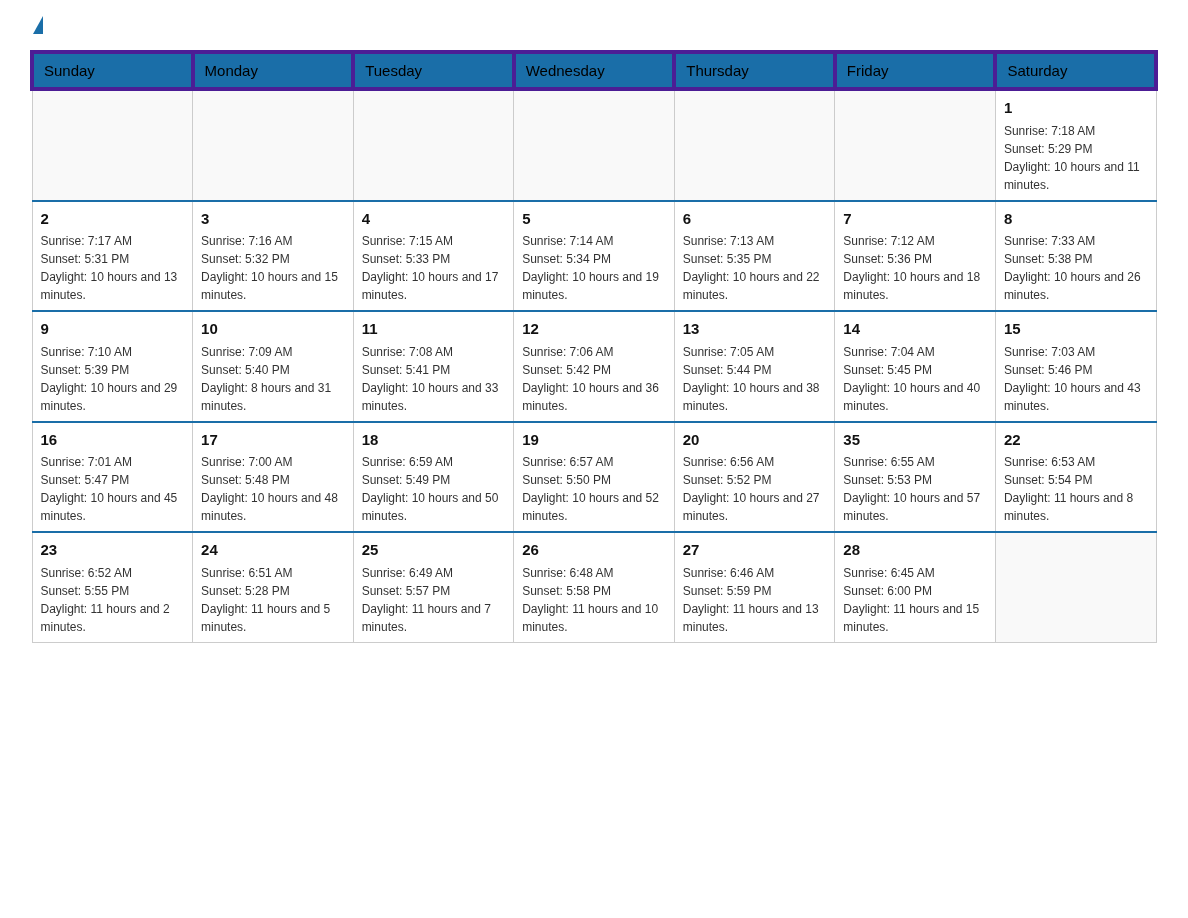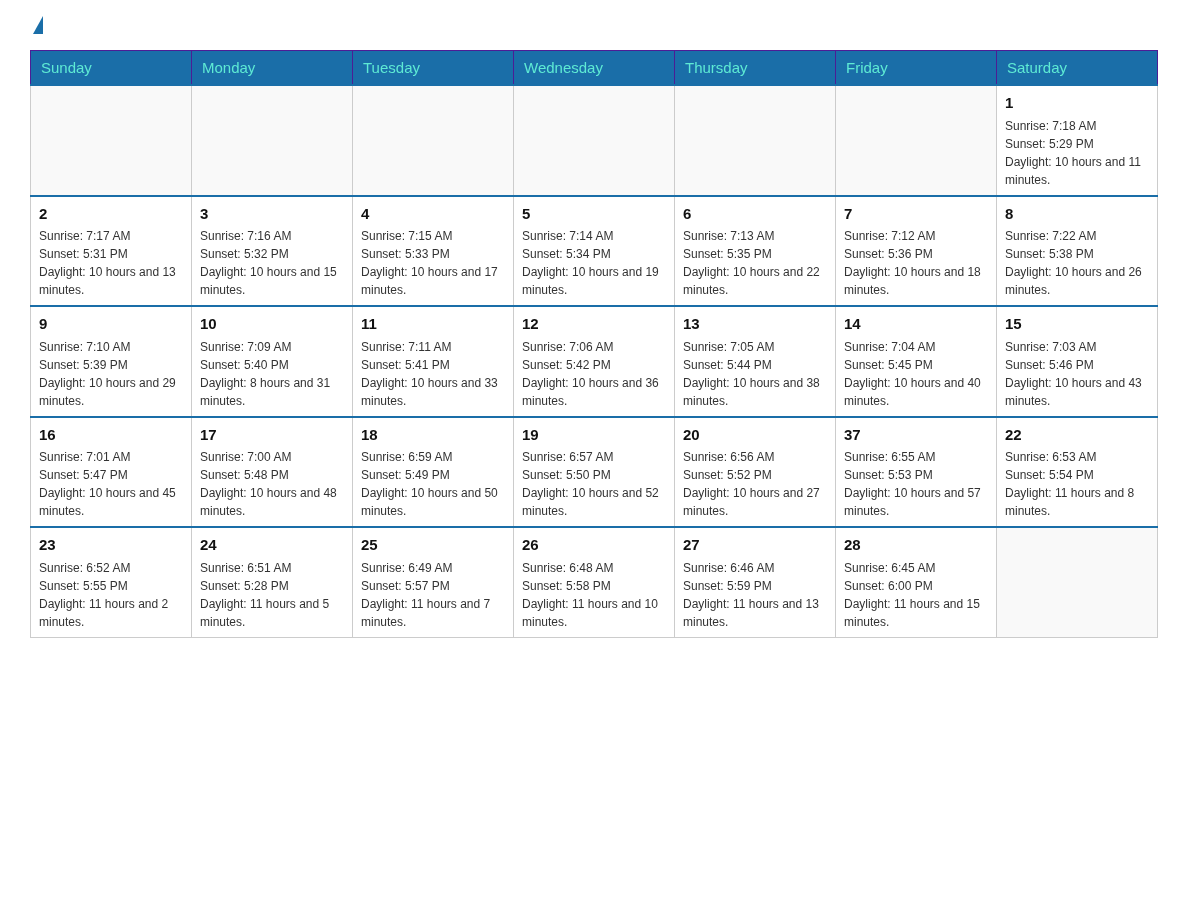--- a/index.html
+++ b/index.html
@@ -58,26 +58,26 @@
       color: #333;
       margin-top: 4px;
     }
     .calendar {
       width: 100%;
       border-collapse: collapse;
       border: 1px solid #aaa;
     }
     .calendar th {
       background-color: #1a6ea8;
-      color: #5eead4;
+      color: #000000;
       font-size: 15px;
       font-weight: normal;
       padding: 8px 10px;
       text-align: left;
-      border: 1px solid #4c1d95;
+      border: 4px solid #4c1d95;
     }
     .calendar td {
       border: 1px solid #ccc;
       vertical-align: top;
       padding: 6px 8px;
       width: 14.28%;
       min-height: 110px;
       height: 110px;
     }
     .cell-content {
@@ -190,21 +190,21 @@
           <div class="cell-content">
             <span class="day-number">7</span>
             <div>Sunrise: 7:12 AM</div>
             <div>Sunset: 5:36 PM</div>
             <div>Daylight: 10 hours and 18 minutes.</div>
           </div>
         </td>
         <td>
           <div class="cell-content">
             <span class="day-number">8</span>
-            <div>Sunrise: 7:22 AM</div>
+            <div>Sunrise: 7:33 AM</div>
             <div>Sunset: 5:38 PM</div>
             <div>Daylight: 10 hours and 26 minutes.</div>
           </div>
         </td>
       </tr>
       <tr class="week-row">
         <td>
           <div class="cell-content">
             <span class="day-number">9</span>
             <div>Sunrise: 7:10 AM</div>
@@ -216,21 +216,21 @@
           <div class="cell-content">
             <span class="day-number">10</span>
             <div>Sunrise: 7:09 AM</div>
             <div>Sunset: 5:40 PM</div>
             <div>Daylight: 8 hours and 31 minutes.</div>
           </div>
         </td>
         <td>
           <div class="cell-content">
             <span class="day-number">11</span>
-            <div>Sunrise: 7:11 AM</div>
+            <div>Sunrise: 7:08 AM</div>
             <div>Sunset: 5:41 PM</div>
             <div>Daylight: 10 hours and 33 minutes.</div>
           </div>
         </td>
         <td>
           <div class="cell-content">
             <span class="day-number">12</span>
             <div>Sunrise: 7:06 AM</div>
             <div>Sunset: 5:42 PM</div>
             <div>Daylight: 10 hours and 36 minutes.</div>
@@ -297,21 +297,21 @@
         <td>
           <div class="cell-content">
             <span class="day-number">20</span>
             <div>Sunrise: 6:56 AM</div>
             <div>Sunset: 5:52 PM</div>
             <div>Daylight: 10 hours and 27 minutes.</div>
           </div>
         </td>
         <td>
           <div class="cell-content">
-            <span class="day-number">37</span>
+            <span class="day-number">35</span>
             <div>Sunrise: 6:55 AM</div>
             <div>Sunset: 5:53 PM</div>
             <div>Daylight: 10 hours and 57 minutes.</div>
           </div>
         </td>
         <td>
           <div class="cell-content">
             <span class="day-number">22</span>
             <div>Sunrise: 6:53 AM</div>
             <div>Sunset: 5:54 PM</div>

